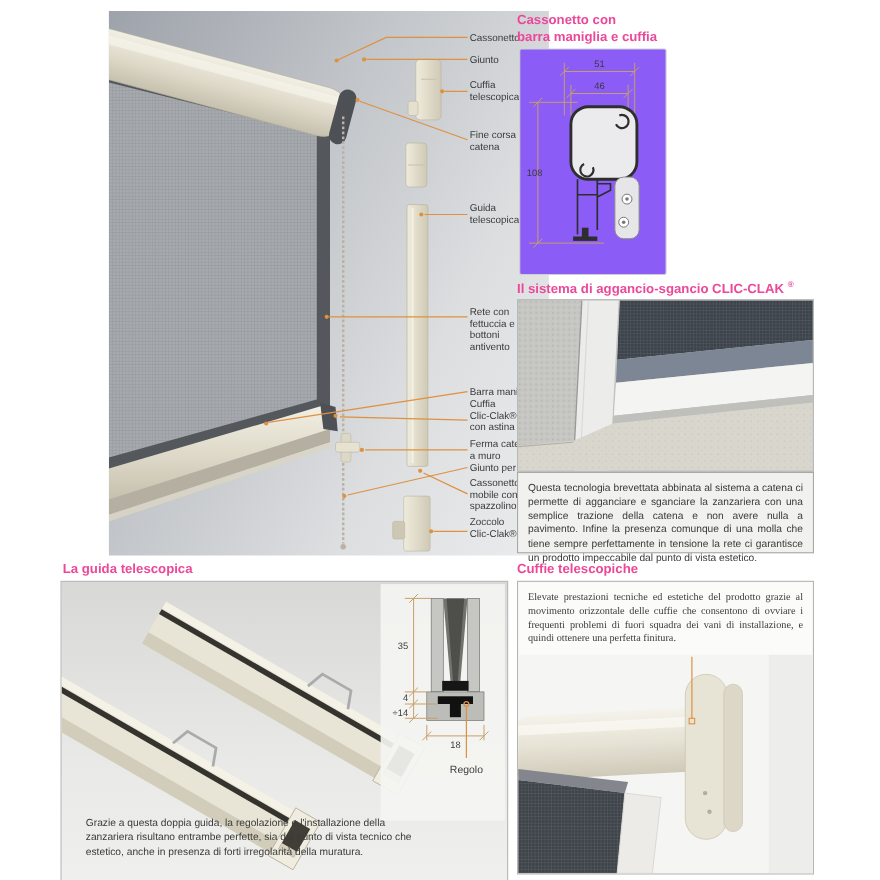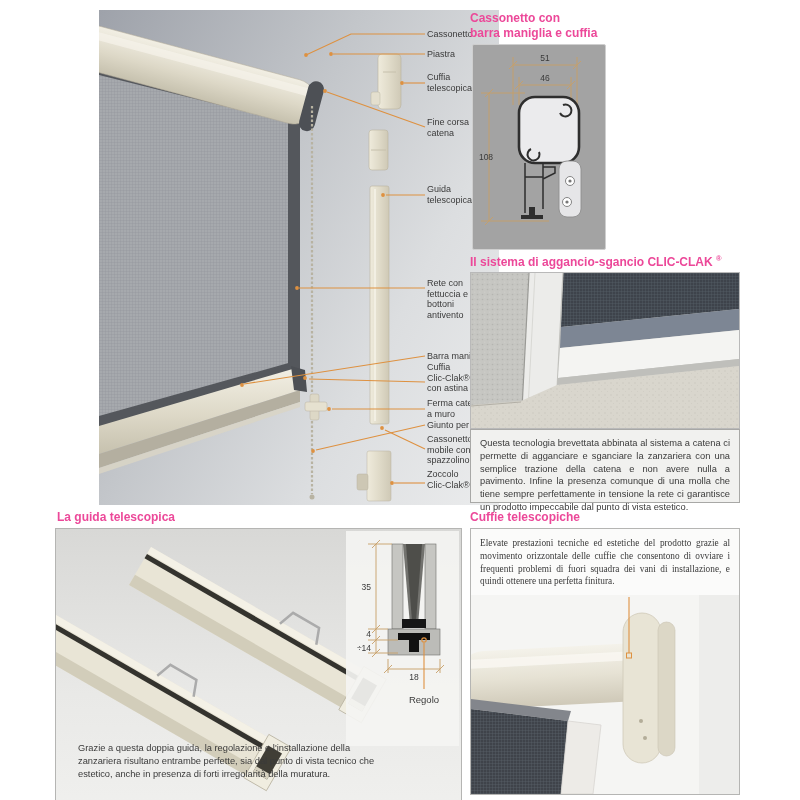--- a/index.html
+++ b/index.html
@@ -9,21 +9,21 @@
 
   .sec-title { font-size:12px; font-weight:bold; color:#ec4899; line-height:1.22; white-space:pre-line; letter-spacing:0; }
   .sec-title sup { font-size:7.5px; vertical-align:super; }
 
   
   .main-panel { left:55px; top:10px; width:400px; height:495px;
     background:linear-gradient(118deg,#9ea2aa 0%,#c3c6ca 40%,#dcdee0 70%,#ebeced 100%); overflow:hidden;margin-left:44px; }
   .lbl { position:absolute; left:328px; width:72px; font-size:9px; line-height:10.5px; color:#3b3b3b; white-space:pre-line; }
 
   
-  .draw-box { left:472px; top:44px; width:134px; height:206px; background:#a3a3a3; border:1px solid #cfcfcf; border-radius:2px; }
+  .draw-box { left:472px; top:44px; width:134px; height:206px; background:#8b5cf6; border:1px solid #cfcfcf; border-radius:2px; }
   .photo-box { left:470px; top:272px; width:270px; height:157px; border:1px solid #b9b9b9; overflow:hidden; background:#c6c6c2; }
   .text-box { left:470px; top:429px; width:270px; height:74px; border:1px solid #a8a8a6; background:#f1f1ef; padding:7px 9px 12px 9px; }
   .para { font-size:9.3px; line-height:1.38; color:#3a3a3a; }
   .just { text-align:justify; }
 
   .guida-box { left:55px; top:528px; width:407px; height:303px; border:1px solid #b5b5b3; background:linear-gradient(180deg,#d8d8d6 0%,#e9e9e7 55%,#f1f1ef 100%); overflow:hidden; }
   .guida-text { left:22px; top:213px; width:302px; }
 
   .cuffie-box { left:470px; top:528px; width:270px; height:267px; border:1px solid #b5b5b3; background:#fbfbfa; overflow:hidden;font-family:Liberation Serif, serif; }
   .cuffie-text { left:9px; top:8px; width:250px; }
@@ -131,21 +131,21 @@
         <circle cx="143" cy="375" r="1.9"></circle>
           <circle cx="206" cy="368" r="1.9"></circle>
           <circle cx="230" cy="399" r="1.9"></circle>
         <circle cx="214" cy="441" r="1.9"></circle>
           <circle cx="283" cy="418" r="1.9"></circle>
           <circle cx="293" cy="473" r="1.9"></circle>
       </g>
     </svg>
 
     <div class="lbl" style="top:19px">Cassonetto</div>
-    <div class="lbl" style="top:39px">Piastra</div>
+    <div class="lbl" style="top:39px">Giunto</div>
     <div class="lbl" style="top:62px">Cuffia
 telescopica</div>
     <div class="lbl" style="top:107px">Fine corsa
 catena</div>
     <div class="lbl" style="top:174px">Guida
 telescopica</div>
     <div class="lbl" style="top:268px">Rete con
 fettuccia e
 bottoni
 antivento</div>

